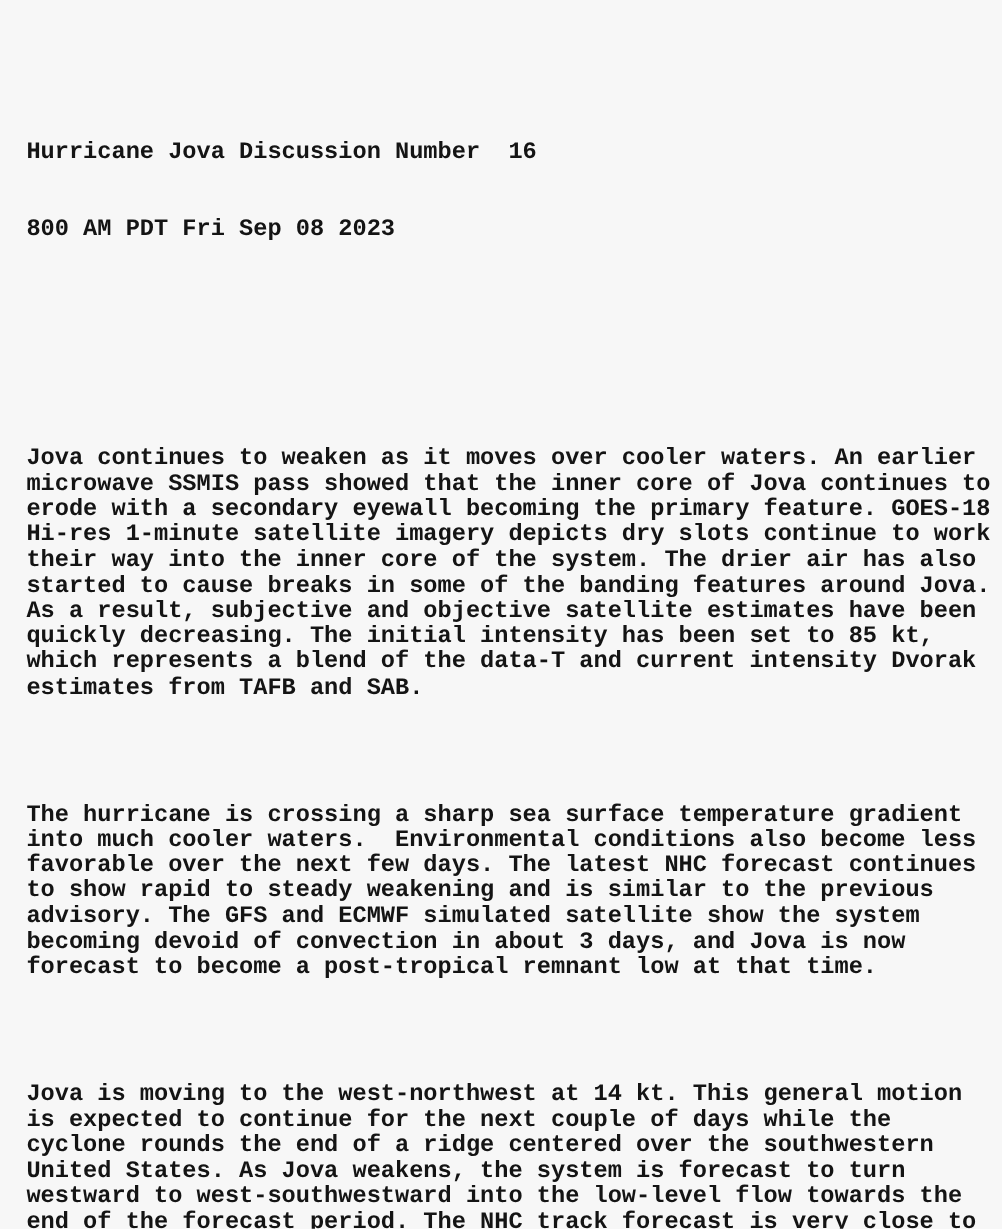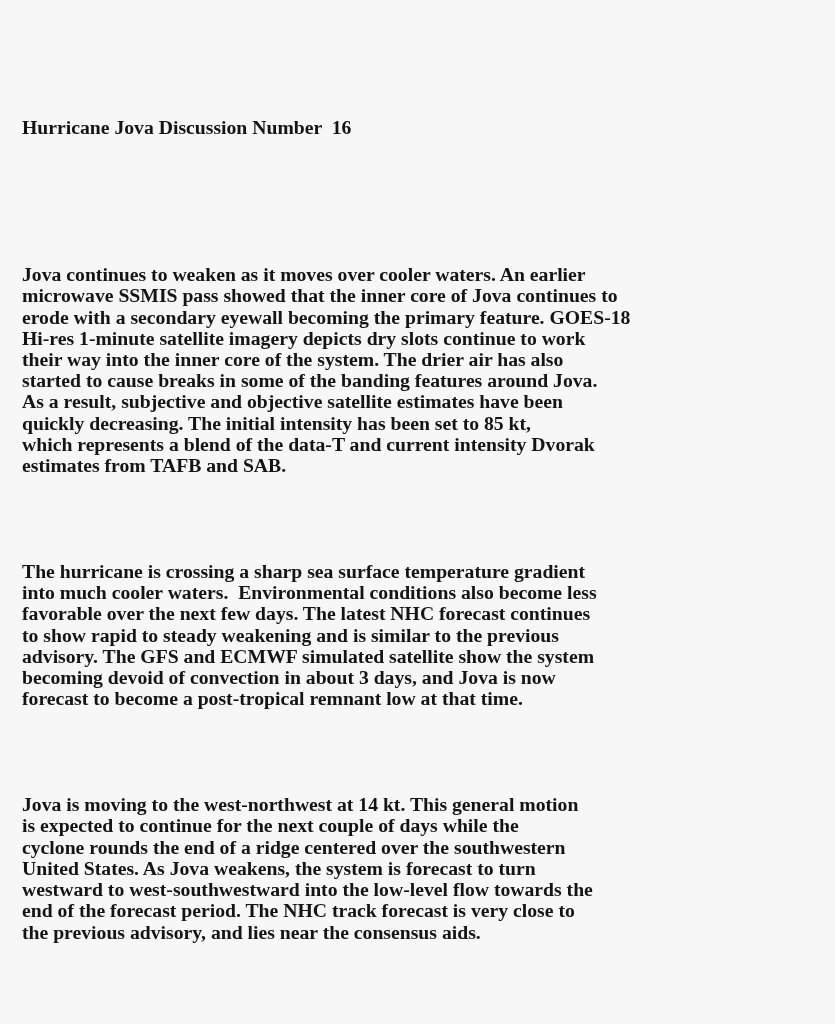--- a/index.html
+++ b/index.html
@@ -10,39 +10,40 @@
   body {
     width: 835px;
     height: 1024px;
     overflow: hidden;
   }
   .doc {
     box-sizing: border-box;
     width: 835px;
     height: 1024px;
     padding: 11px 12px 0 22px;
-    font-family: Liberation Serif, serif;
+    font-family: Liberation Mono, monospace;
     font-weight: 700;
     font-size: 19.7px;
     line-height: 21.2px;
     letter-spacing: 0;
     color: #141414;
     white-space: pre;
   }
   .block { margin: 0; }
   .mt-1 { margin-top: 21.2px; }  
-  .mt-2 { margin-top: 20px; }  
+  .mt-2 { margin-top: 64px; }  
 </style>
 </head>
 <body>
 
 <main class="doc">
 
   <div class="block">
     <div>Hurricane Jova Discussion Number  16</div>
+    <div>800 AM PDT Fri Sep 08 2023</div>
   </div>
 
   <div class="block mt-2">Jova continues to weaken as it moves over cooler waters. An earlier
 microwave SSMIS pass showed that the inner core of Jova continues to
 erode with a secondary eyewall becoming the primary feature. GOES-18
 Hi-res 1-minute satellite imagery depicts dry slots continue to work
 their way into the inner core of the system. The drier air has also
 started to cause breaks in some of the banding features around Jova.
 As a result, subjective and objective satellite estimates have been
 quickly decreasing. The initial intensity has been set to 85 kt,

